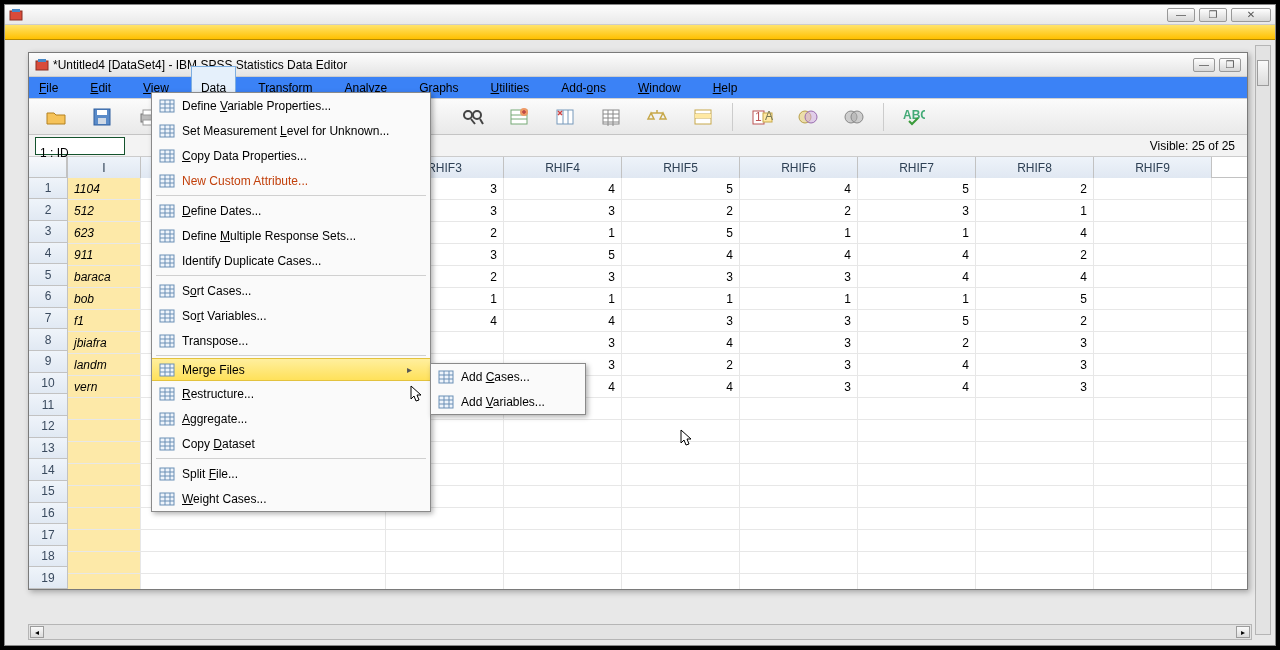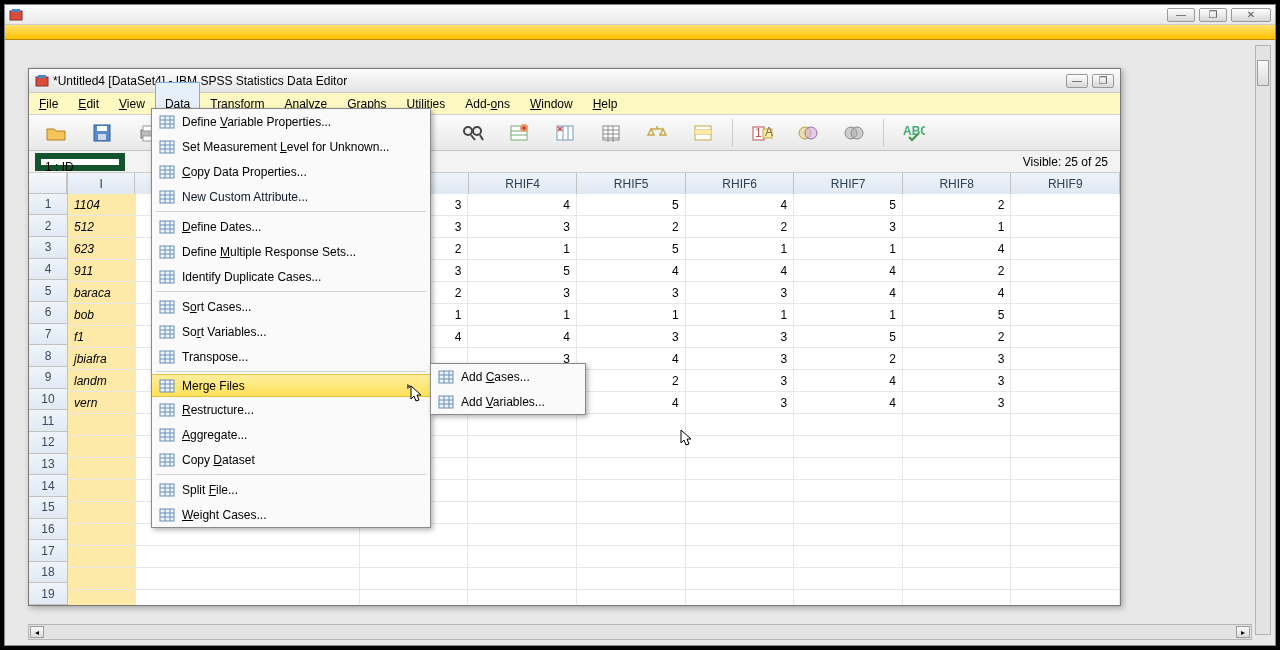--- a/index.html
+++ b/index.html
@@ -10,36 +10,36 @@
   .outer-titlebar { display: flex; align-items: center; height: 20px; background: linear-gradient(#fdfdfd,#e9e9e9); border-bottom: 1px solid #ccc; padding: 0 4px; }
   .spss-icon { width: 14px; height: 14px; margin-right: 4px; display:inline-flex; align-items:center; justify-content:center; }
   .spss-icon svg { width:14px; height:14px; }
   .outer-controls { margin-left: auto; display: flex; gap: 4px; }
   .winbtn { width: 28px; height: 14px; border: 1px solid #999; background: linear-gradient(#fefefe,#d7d7d7); border-radius:2px; display:flex; align-items:center; justify-content:center; font-size:10px; color:#555; cursor:pointer;}
   .winbtn.close { width:40px; }
 
   .toolstrip-outer { height: 15px; background: linear-gradient(#ffe36b,#ffc000); border-bottom:1px solid #b78b00;}
 
   
-  .inner-window { position: absolute; left: 28px; top: 68px; width: 1093px; background: #f4f4f4; border: 1px solid #7a7a7a; box-shadow: 2px 2px 6px rgba(0,0,0,0.3); }
+  .inner-window { position: absolute; left: 28px; top: 52px; width: 1220px; background: #f4f4f4; border: 1px solid #7a7a7a; box-shadow: 2px 2px 6px rgba(0,0,0,0.3); }
   .inner-titlebar { display: flex; align-items: center; height: 24px; background: linear-gradient(#fdfdfd,#e4e4e4); padding: 4px 6px; border-bottom:1px solid #ccc;}
   .inner-controls { margin-left:auto; display:flex; gap:4px;}
   .inner-wbtn { width:22px; height:14px; border:1px solid #999; background:linear-gradient(#fefefe,#d7d7d7); border-radius:2px; display:flex; align-items:center; justify-content:center; font-size:10px; color:#555; cursor:pointer;}
 
-  .menubar { display: flex; height: 22px; background: #fef9c3; border-bottom:1px solid #d0d0d0; align-items:center;}
+  .menubar { display: flex; height: 22px; background: #3b82f6; border-bottom:1px solid #d0d0d0; align-items:center;gap:12px;}
   .menuitem { padding: 3px 10px; cursor:pointer; }
   .menuitem.active { background:#e5f0fb; border:1px solid #7daee0; padding:14px 9px;}
   .menuitem u { text-decoration: underline; }
 
   .toolbar { display:flex; height:36px; background: linear-gradient(#fbfbfb,#e9e9e9); border-bottom:1px solid #c4c4c4; align-items:center; padding:0 8px; gap:8px;}
   .tbtn { width:38px; height:30px; border:1px solid transparent; border-radius:3px; display:flex; align-items:center; justify-content:center; cursor:pointer;}
   .tsep { width:1px; height:28px; background:#ccc; margin:0 2px;}
 
   .infobar { display:flex; height:22px; background:#f3f3f3; border-bottom:1px solid #ccc; align-items:center; padding:0 6px;}
-  .cellref{ width:90px; border:6px solid #14532d; padding:1px 4px; background:#fff; height:18px;}
+  .cellref{ width:90px; border:1px solid #14532d; padding:8px 4px; background:#fff; height:18px;}
   .visible-label{ margin-left:auto; padding:2px 6px;}
 
   
   .grid { display:flex; position:relative; height: 432px; background:#fff;}
   .rowhdrs { display:flex; flex-direction:column; border-right:1px solid #c2c2c2; }
   .cornercell { width:38px; height:21px; background:linear-gradient(#f7f9fc,#e6edf5); border-bottom:1px solid #c2c2c2; border-right:1px solid #c2c2c2;}
   .rowhdr { width:38px; height:22px; background:linear-gradient(#eff4fa,#e1e9f3); border-bottom:1px solid #c2c2c2; display:flex; align-items:center; justify-content:center; color:#3a4a5e; cursor:pointer;}
   .cols { flex:1; overflow:hidden;}
   .colhdr-row{ display:flex; height:21px; border-bottom:1px solid #c2c2c2;}
   .colhdr{ height:21px; background:linear-gradient(#eef3fa,#e0e8f2); border-right:1px solid #c2c2c2; display:flex; align-items:center; justify-content:center; color:#2f4155; font-weight:normal; cursor:pointer;}
@@ -50,26 +50,26 @@
   .cell.idcol{ background:#fde9a8; justify-content:flex-start;font-style:italic;}
   .cell.dcol{ justify-content:flex-end; }
   .emptyrow .cell.idcol{ background:#fde9a8;}
   .emptyrow .cell{ }
 
   
   .dropdown { position:absolute; background:#fafafa; border:1px solid #8a8a8a; box-shadow:2px 2px 5px rgba(0,0,0,0.3); z-index:100;}
   .dd-item{ display:flex; align-items:center; height:25px; padding:0 18px 0 6px; cursor:pointer; white-space:nowrap;}
   .dd-item.has-arrow::after{ content:"▸"; margin-left:auto; font-size:10px; color:#555; padding-left:20px;}
   .dd-item .ddicon{ width:18px; height:16px; margin-right:6px; display:flex; align-items:center; justify-content:center;}
-  .dd-item.disabled{ color:#0f172a;}
+  .dd-item.disabled{ color:#c2410c;}
   .dd-item.highlight{ background:linear-gradient(#ffef9e,#ffe15a); border-top:1px solid #e3c23d; border-bottom:1px solid #e3c23d; height:23px;}
   .dd-item u{ text-decoration:underline;}
   .dd-sep{ height:1px; background:#d0d0d0; margin:2px 4px;}
 
-  #data-menu{ left:151px; top:108px; width:280px;}
+  #data-menu{ left:151px; top:92px; width:280px;}
   #merge-submenu{ left:430px; top:363px; width:156px;}
 
   .cursor-arrow{ position:absolute; width:14px; height:20px; z-index:200; pointer-events:none;}
   .cursor-arrow svg{ width:14px; height:20px;}
 
   
   .hscroll{ position:absolute; left:28px; right:28px; bottom:10px; height:16px; background:#e3e3e3; border:1px solid #b5b5b5;}
   .hscroll .rarr{ position:absolute; right:1px; top:1px; width:14px; height:12px; background:linear-gradient(#fafafa,#dcdcdc); border:1px solid #9c9c9c; display:flex; align-items:center; justify-content:center; font-size:8px;}
   .hscroll .larr{ position:absolute; left:1px; top:1px; width:14px; height:12px; background:linear-gradient(#fafafa,#dcdcdc); border:1px solid #9c9c9c; display:flex; align-items:center; justify-content:center; font-size:8px;}
 

